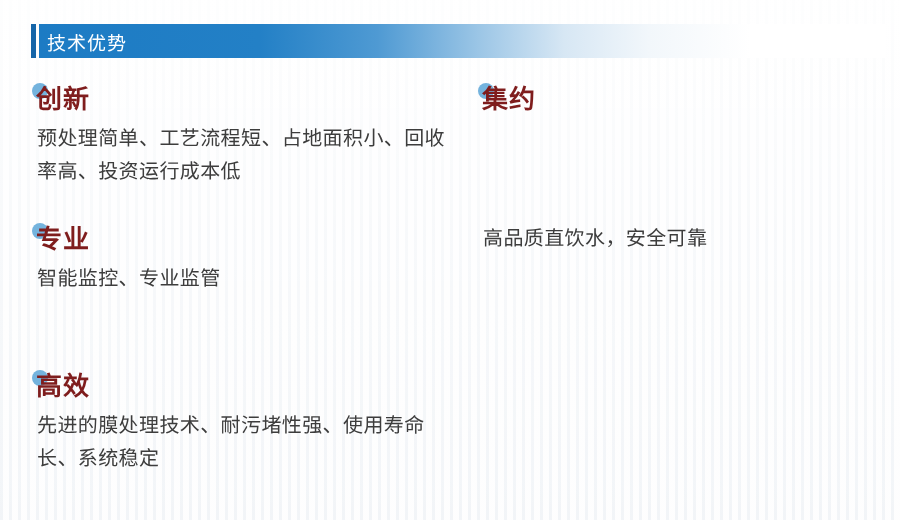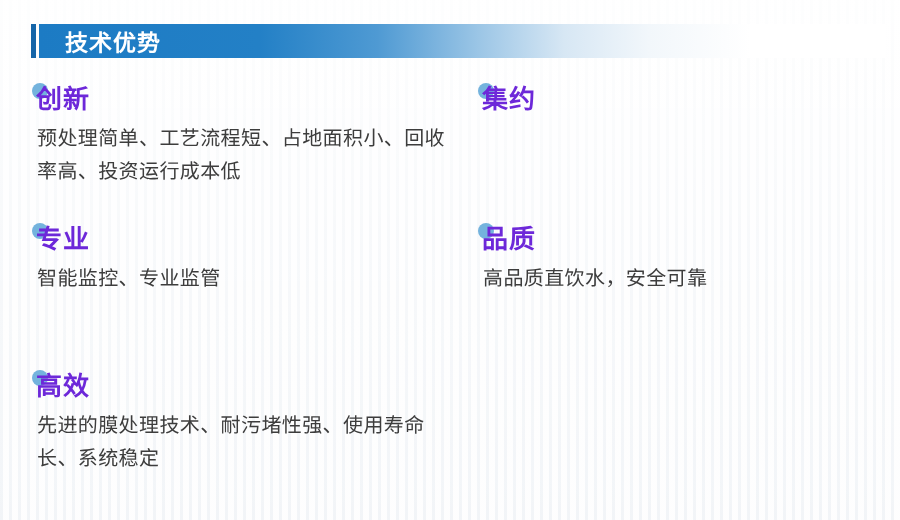--- a/index.html
+++ b/index.html
@@ -75,24 +75,24 @@
         #9cc6e6 52%,
         #d7e7f4 62%,
         #f2f7fb 72%,
         #ffffff 84%,
         #ffffff 100%);
     display: flex;
     align-items: center;
   }
   .header-title {
     color: #ffffff;
-    font-size: 23px;
-    font-weight: bold;
+    font-size: 19px;
+    font-weight: normal;
     letter-spacing: 1px;
-    padding-left: 26px;
+    padding-left: 8px;
     white-space: nowrap;
   }
 
   
   .content {
     position: absolute;
     left: 0;
     top: 82px;
     width: 900px;
     height: 430px;
@@ -126,21 +126,21 @@
     height: 16px;
     border-radius: 50%;
     background: #74b3dd;
     z-index: 0;
   }
   .block-title {
     position: relative;
     z-index: 1;
     font-size: 26px;
     font-weight: bold;
-    color: #6d28d9;
+    color: #7f1d1d;
     line-height: 34px;
     letter-spacing: 1px;
     white-space: nowrap;
   }
   .block-body {
     font-size: 20px;
     color: #3d3d3d;
     line-height: 33px;
     letter-spacing: 0.4px;
     padding-left: 6px;
@@ -197,24 +197,20 @@
     <div class="col col-right">
 
       <div class="block r0">
         <div class="block-head">
           <span class="bullet"></span>
           <span class="block-title">集约</span>
         </div>
       </div>
 
       <div class="block r1">
-        <div class="block-head">
-          <span class="bullet"></span>
-          <span class="block-title">品质</span>
-        </div>
         <div class="block-body">高品质直饮水，安全可靠</div>
       </div>
 
       <div class="block r2">
       </div>
 
     </div>
 
   </div>
 </div>

